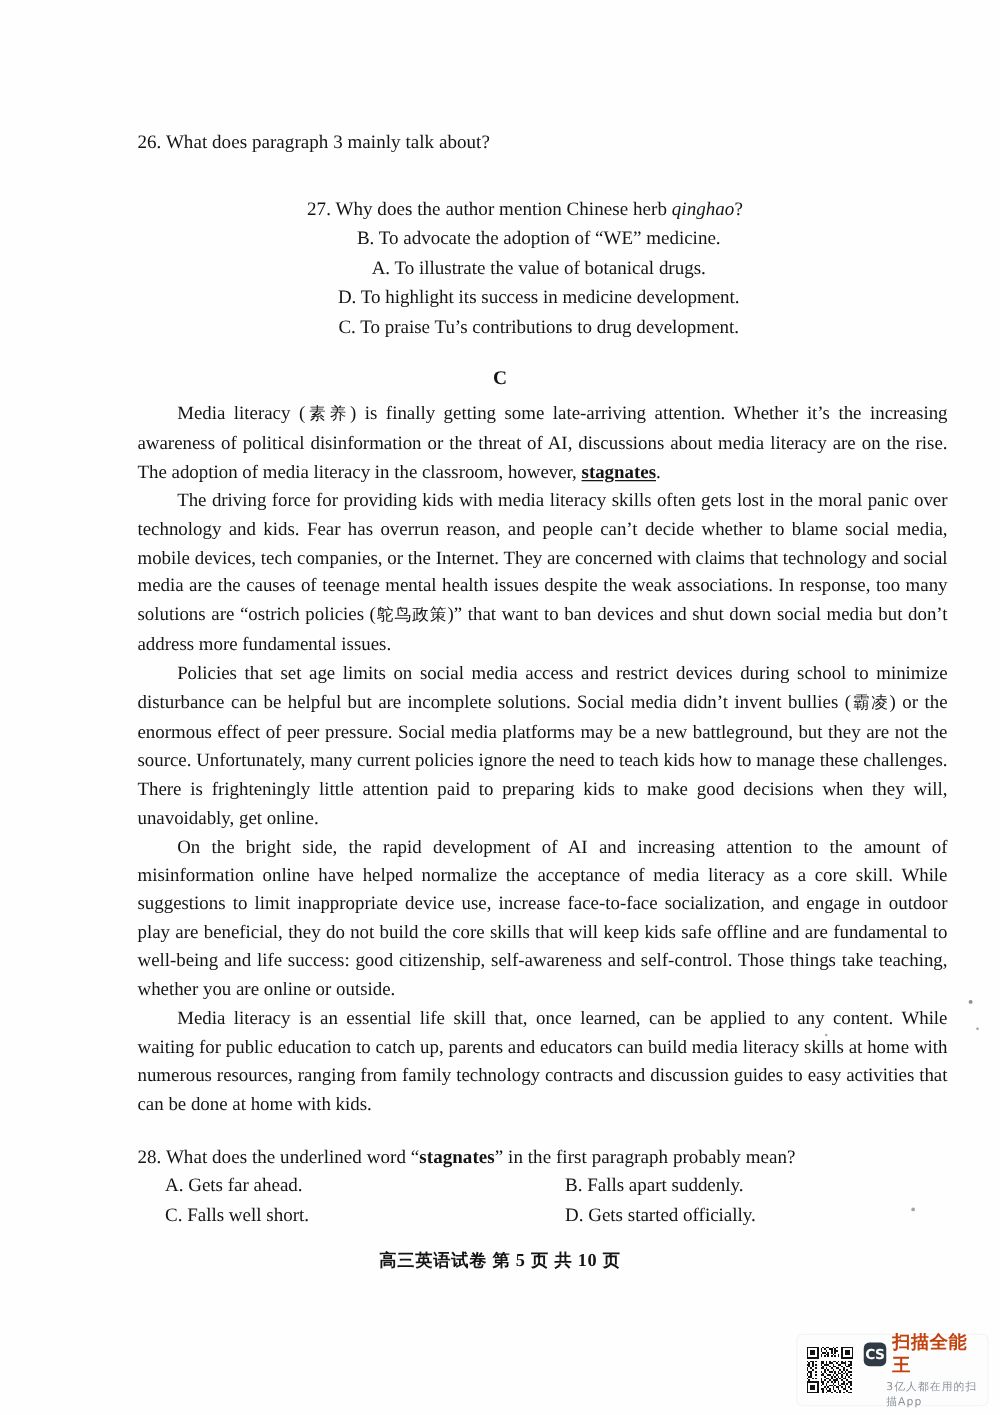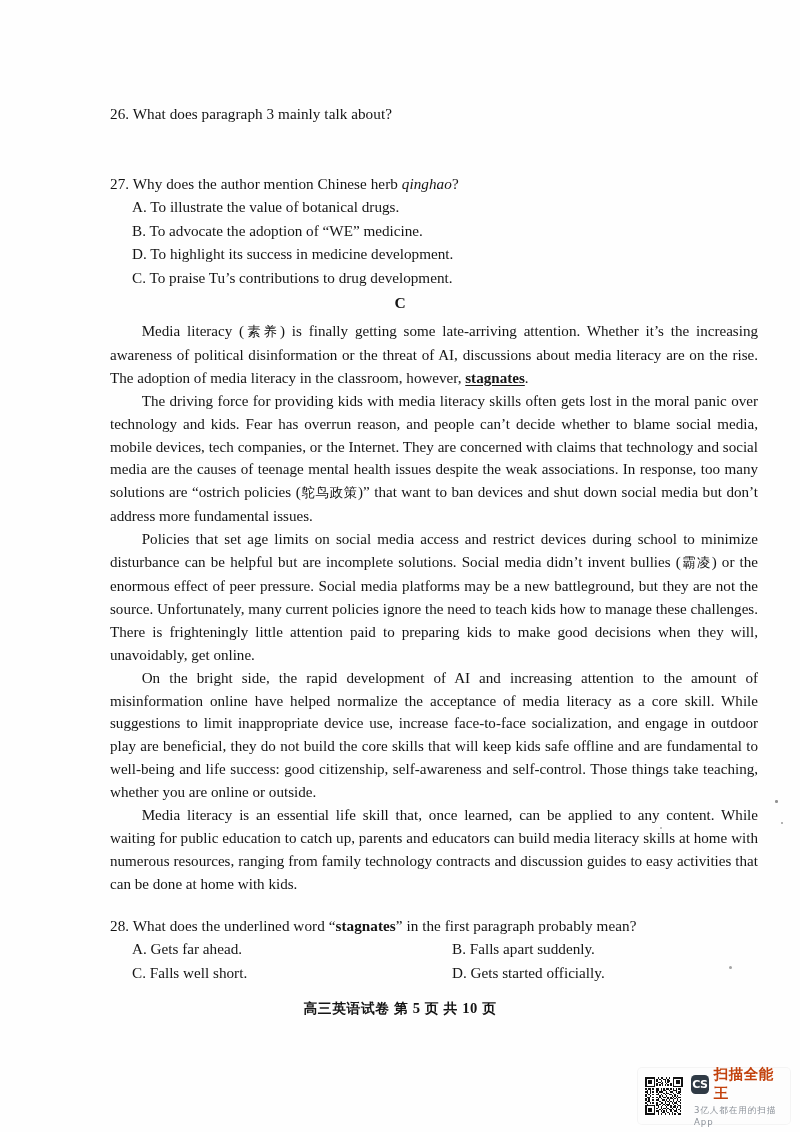--- a/index.html
+++ b/index.html
@@ -151,44 +151,44 @@
     font-weight: bold;
     color: #c2410c;
     letter-spacing: 0.5px;
   }
   .wm-sub {
     font-family: "DejaVu Sans", sans-serif;
     font-size: 8.6px;
     color: #8b9199;
     letter-spacing: 0.9px;
     margin-top: 2px;
-    margin-left: 3px;
+    margin-left: 18px;
   }
 
   
   .speck {
     position: absolute;
     background: #4a4a4a;
     border-radius: 50%;
   }
 </style>
 </head>
 <body>
 
 <div class="page">
 
   <div class="qblock" style="top:102px;">
     <div class="qstem">26. What does paragraph 3 mainly talk about?</div>
   </div>
 
-  <div class="qblock" style="top:172px;">
+  <div class="qblock" style="top:156px;text-align:center;">
     <div class="qstem"><span>27. Why does the author mention Chinese herb </span><span class="ital">qinghao</span><span>?</span></div>
     <div class="opts single">
+      <div class="opt">B. To advocate the adoption of “WE” medicine.</div>
       <div class="opt">A. To illustrate the value of botanical drugs.</div>
-      <div class="opt">B. To advocate the adoption of “WE” medicine.</div>
       <div class="opt">D. To highlight its success in medicine development.</div>
       <div class="opt">C. To praise Tu’s contributions to drug development.</div>
     </div>
   </div>
 
   <div class="section-letter" style="top:294px;">C</div>
 
   <div class="passage" style="top:320px;">
     <p><span>Media literacy (</span><span class="cn">素养</span><span>) is finally getting some late-arriving attention. Whether it’s the increasing awareness of political disinformation or the threat of AI, discussions about media literacy are on the rise. The adoption of media literacy in the classroom, however, </span><span class="ul-bold">stagnates</span><span>.</span></p>
     <p><span>The driving force for providing kids with media literacy skills often gets lost in the moral panic over technology and kids. Fear has overrun reason, and people can’t decide whether to blame social media, mobile devices, tech companies, or the Internet. They are concerned with claims that technology and social media are the causes of teenage mental health issues despite the weak associations. In response, too many solutions are “ostrich policies (</span><span class="cn">鸵鸟政策</span><span>)” that want to ban devices and shut down social media but don’t address more fundamental issues.</span></p>

